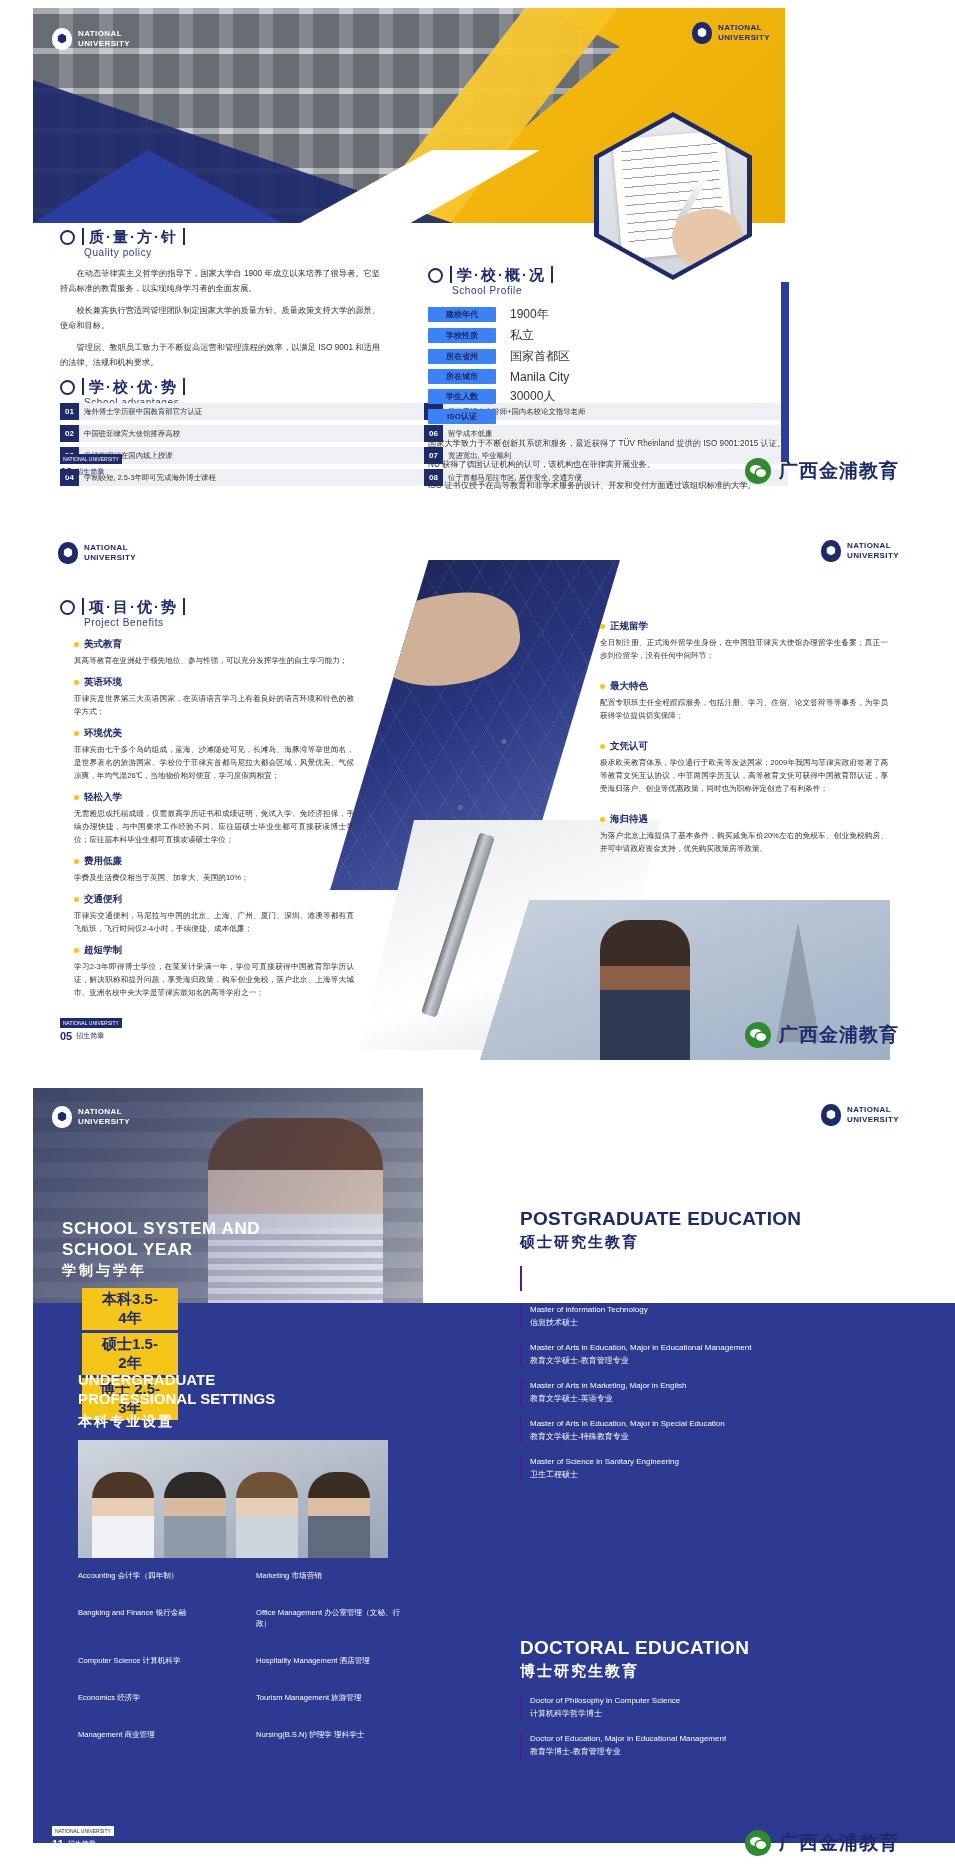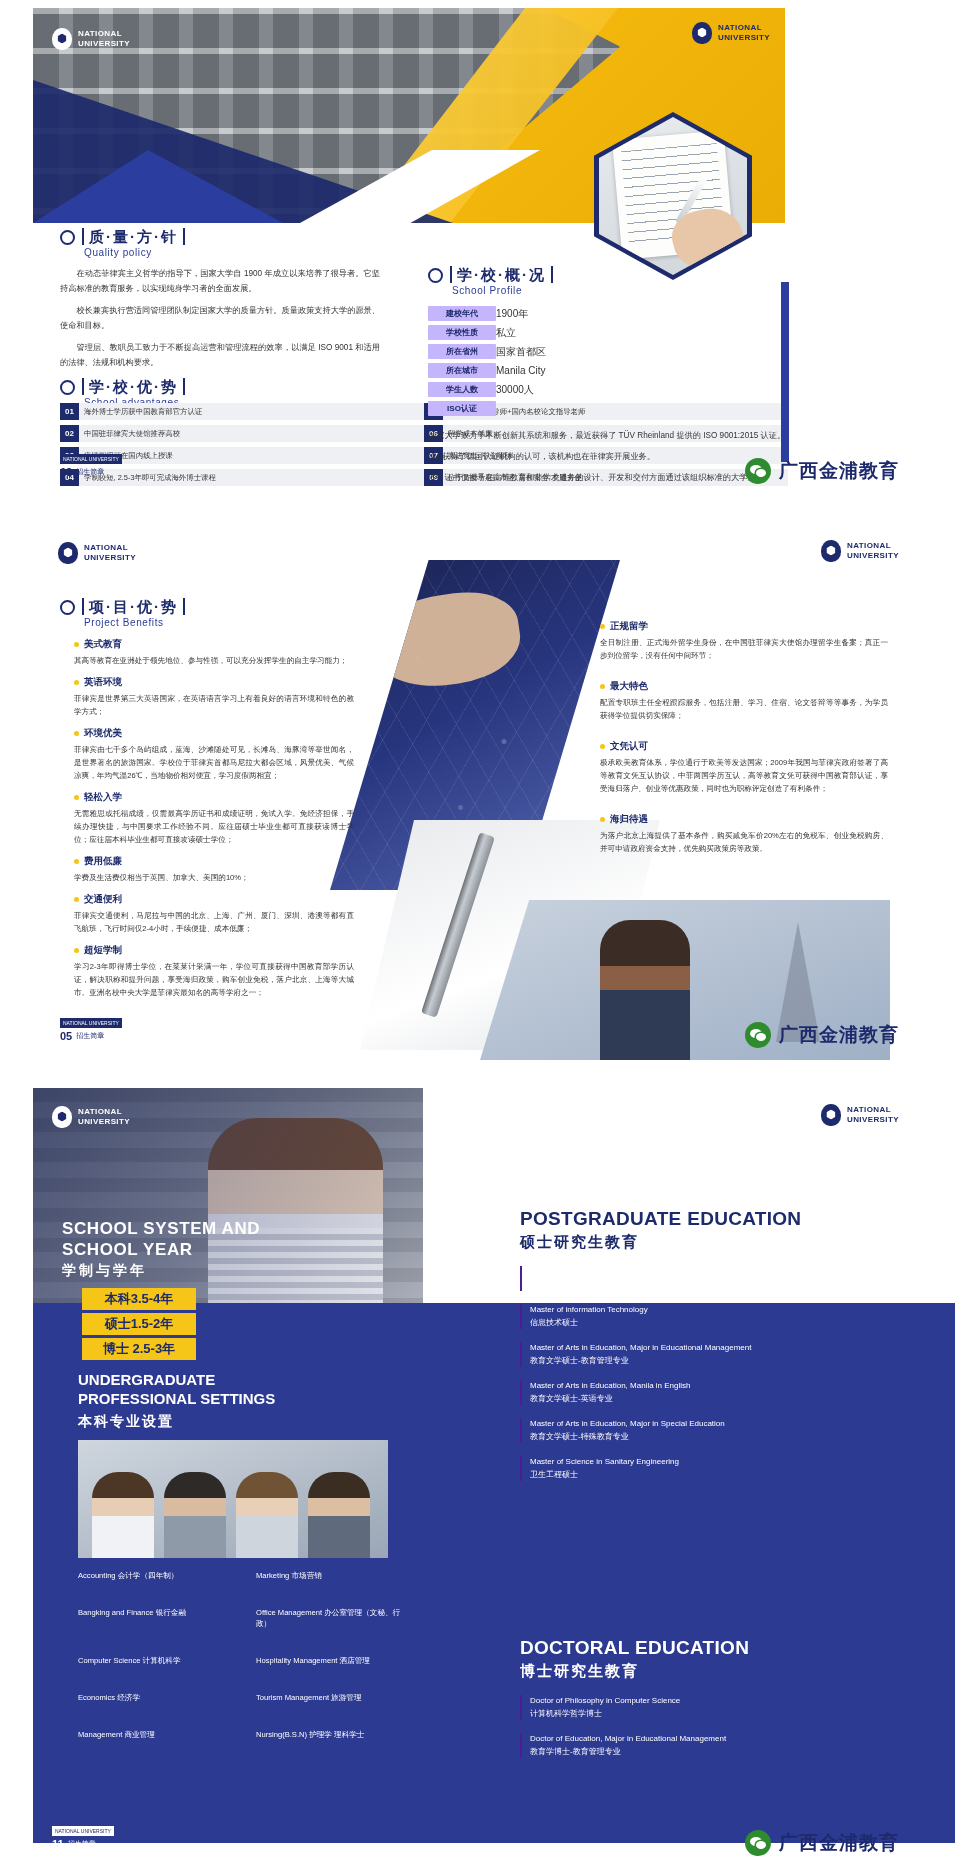--- a/index.html
+++ b/index.html
@@ -248,30 +248,30 @@
     line-height: 17px;
     padding-left: 5px;
     color: #333;
     white-space: nowrap;
     overflow: hidden;
   }
 
   .prof-list { margin-top: 10px; }
   .prof-row { display: flex; align-items: center; margin-bottom: 4px; }
   .prof-k {
-    background: #c4b5fd;
+    background: #3b82f6;
     color: #1d2a6b;
     font-size: 8px;
     font-weight: bold;
     padding: 2px 8px;
     min-width: 68px;
     text-align: center;
     border-radius: 1px;
   }
-  .prof-v { font-size: 10px; color: #333; }
+  .prof-v { font-size: 12px; color: #333; padding-left: 14px; }
 
   .p1-blue-bar {
     position: absolute; right: 166px; top: 282px;
     width: 8px; height: 180px;
     background: #2b3d9e;
   }
   .p1-note { margin-top: 12px; }
   .p1-note p { text-indent: 0; font-size: 8.2px; line-height: 15px; margin-bottom: 6px; color: #333; }
   .p1-foot-left { position: absolute; left: 60px; bottom: 22px; }
   .p1-foot-right { position: absolute; right: 56px; bottom: 16px; }
@@ -384,25 +384,25 @@
   .p3-photo .overlay { position: absolute; inset: 0; background: linear-gradient(120deg, rgba(30,40,100,.45), rgba(30,40,100,.05)); }
   .p3-brand-tl { position: absolute; left: 52px; top: 26px; }
   .p3-brand-tr { position: absolute; right: 56px; top: 24px; }
   .p3-ss-title { position: absolute; left: 62px; top: 138px; color: #fff; }
   .p3-ss-title .en { font-size: 17px; font-weight: bold; line-height: 21px; letter-spacing: .6px; }
   .p3-ss-title .cn { font-size: 14px; font-weight: bold; margin-top: 2px; letter-spacing: 3px; }
   .p3-years { position: absolute; left: 82px; top: 208px; }
   .p3-year-row {
     background: #f5c518;
     color: #1d2a6b;
-    font-size: 13px;
+    font-size: 15px;
     font-weight: bold;
     padding: 2px 16px;
     margin-bottom: 3px;
-    width: 114px;
+    width: 96px;
     text-align: center;
   }
   .p3-blue-panel {
     position: absolute; left: 33px; top: 223px;
     width: 922px; height: 540px;
     background: #2c3a91;
   }
   .p3-blue-panel2 {
     position: absolute; left: 423px; top: 8px;
     width: 532px; height: 215px;
@@ -785,21 +785,21 @@
       </div>
       <div class="deg-item">
         <div class="deg-en">Master of information Technology</div>
         <div class="deg-cn">信息技术硕士</div>
       </div>
       <div class="deg-item">
         <div class="deg-en">Master of Arts in Education, Major in Educational Management</div>
         <div class="deg-cn">教育文学硕士-教育管理专业</div>
       </div>
       <div class="deg-item">
-        <div class="deg-en">Master of Arts in Education, Manila in English</div>
+        <div class="deg-en">Master of Arts in Marketing, Major in English</div>
         <div class="deg-cn">教育文学硕士-英语专业</div>
       </div>
       <div class="deg-item">
         <div class="deg-en">Master of Arts in Education, Major in Special Education</div>
         <div class="deg-cn">教育文学硕士-特殊教育专业</div>
       </div>
       <div class="deg-item">
         <div class="deg-en">Master of Science in Sanitary Engineering</div>
         <div class="deg-cn">卫生工程硕士</div>
       </div>

